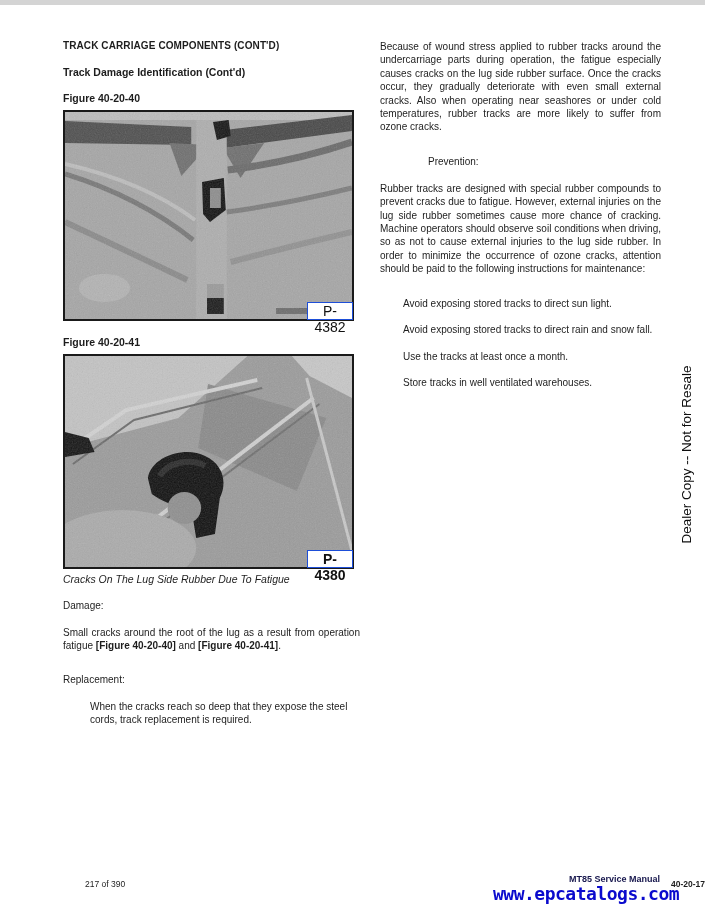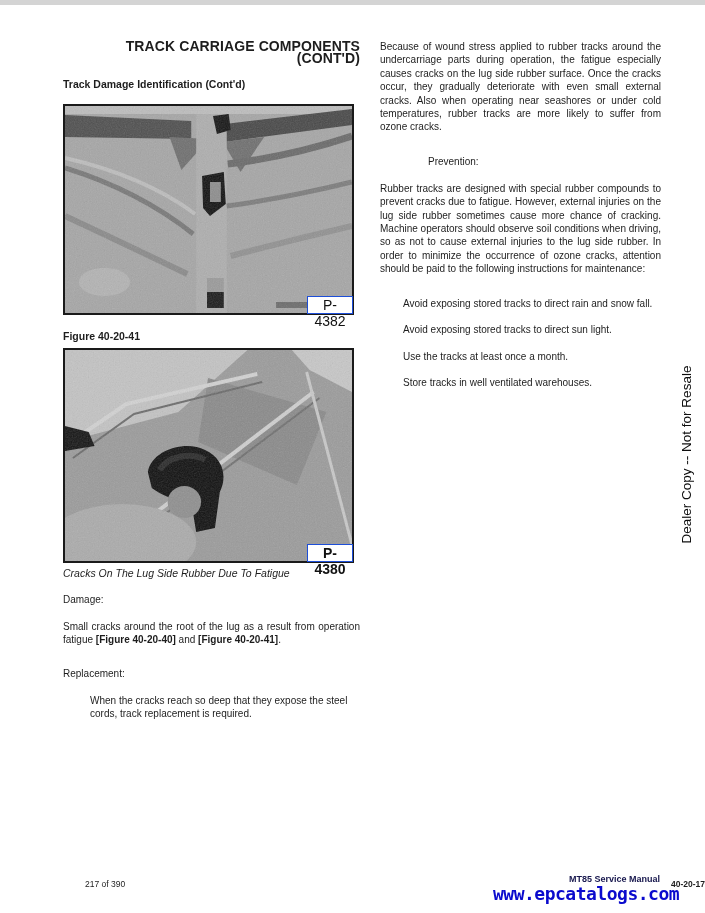--- a/index.html
+++ b/index.html
@@ -9,21 +9,21 @@
   }
   *{margin:0;padding:0;box-sizing:border-box;}
   html,body{background:#ffffff;}
   body{font-family:"Liberation Sans", sans-serif;color:var(--text);}
   .page{position:relative;width:705px;height:913px;background:#ffffff;overflow:hidden;}
   .top-edge{position:absolute;left:0;top:0;width:705px;height:5px;background:#d4d4d4;}
 
   .col-left{position:absolute;left:63px;top:40px;width:297px;}
   .col-right{position:absolute;left:380px;top:40px;width:281px;}
 
-  .doc-title{font-size:14px;font-weight:bold;line-height:12px;margin-bottom:14px;letter-spacing:.1px;text-align:right;}
+  .doc-title{font-size:10px;font-weight:bold;line-height:12px;margin-bottom:14px;letter-spacing:.1px;}
   .doc-subtitle{font-size:10.5px;font-weight:bold;line-height:12px;margin-bottom:14px;}
   .fig-label{font-size:10.5px;font-weight:bold;line-height:12px;margin-bottom:6px;}
 
   .photo{position:relative;width:291px;border:2px solid #1a1a1a;background:#a6a6a6;margin-bottom:15px;}
   .photo.p1{height:211px;}
   .photo.p2{height:215px;margin-bottom:4px;font-weight:bold;}
   .photo svg{display:block;width:100%;height:100%;}
   .photo-tag{position:absolute;right:-1px;bottom:-1px;width:46px;height:18px;background:#ffffff;
     border:1px solid #1d4ed8;font-size:14px;line-height:16px;text-align:center;color:#111;}
 
@@ -50,20 +50,21 @@
 </head>
 <body>
 
 <div class="page">
   <div class="top-edge"></div>
 
   <div class="col-left">
     <div class="doc-title">TRACK CARRIAGE COMPONENTS (CONT'D)</div>
     <div class="doc-subtitle">Track Damage Identification (Cont'd)</div>
 
+    <div class="fig-label">Figure 40-20-40</div>
     <div class="photo p1">
       <svg viewBox="0 0 291 207" preserveAspectRatio="none">
         <defs>
           <filter id="grain1" x="0" y="0" width="100%" height="100%">
             <feTurbulence type="fractalNoise" baseFrequency="0.85" numOctaves="2" seed="7"></feTurbulence>
             <feColorMatrix type="saturate" values="0"></feColorMatrix>
           </filter>
         </defs>
         <rect x="0" y="0" width="291" height="207" fill="#a6a6a6"></rect>
         <rect x="0" y="0" width="291" height="8" fill="#bdbdbd"></rect>
@@ -139,22 +140,22 @@
     <p class="body-indent">When the cracks reach so deep that they expose the steel cords, track replacement is required.</p>
   </div>
 
   <div class="col-right">
     <p class="body-just">Because of wound stress applied to rubber tracks around the undercarriage parts during operation, the fatigue especially causes cracks on the lug side rubber surface. Once the cracks occur, they gradually deteriorate with even small external cracks. Also when operating near seashores or under cold temperatures, rubber tracks are more likely to suffer from ozone cracks.</p>
 
     <div class="plain-head mt-prev" style="margin-top:22px;margin-bottom:14px;">Prevention:</div>
     <p class="body-just">Rubber tracks are designed with special rubber compounds to prevent cracks due to fatigue. However, external injuries on the lug side rubber sometimes cause more chance of cracking. Machine operators should observe soil conditions when driving, so as not to cause external injuries to the lug side rubber. In order to minimize the occurrence of ozone cracks, attention should be paid to the following instructions for maintenance:</p>
 
     <div class="instr-list">
+      <div class="instr-item">Avoid exposing stored tracks to direct sun light.</div>
       <div class="instr-item">Avoid exposing stored tracks to direct rain and snow fall.</div>
-      <div class="instr-item">Avoid exposing stored tracks to direct sun light.</div>
       <div class="instr-item">Use the tracks at least once a month.</div>
       <div class="instr-item">Store tracks in well ventilated warehouses.</div>
     </div>
   </div>
 
   <div class="v-watermark">Dealer Copy -- Not for Resale</div>
 
   <div class="ft-page">217 of 390</div>
   <div class="ft-code">40-20-17</div>
   <div class="ft-manual">MT85 Service Manual</div>

